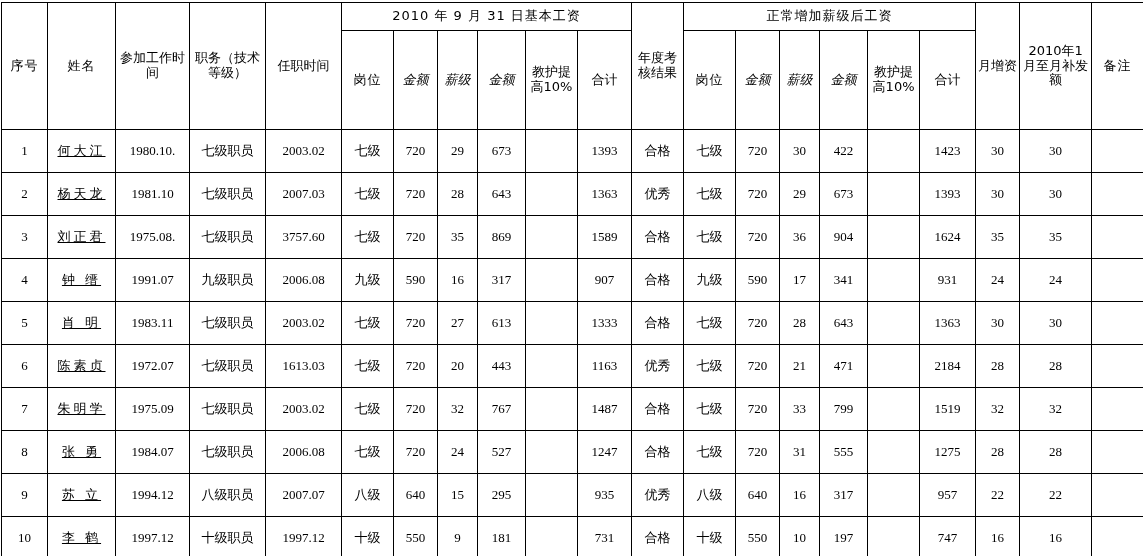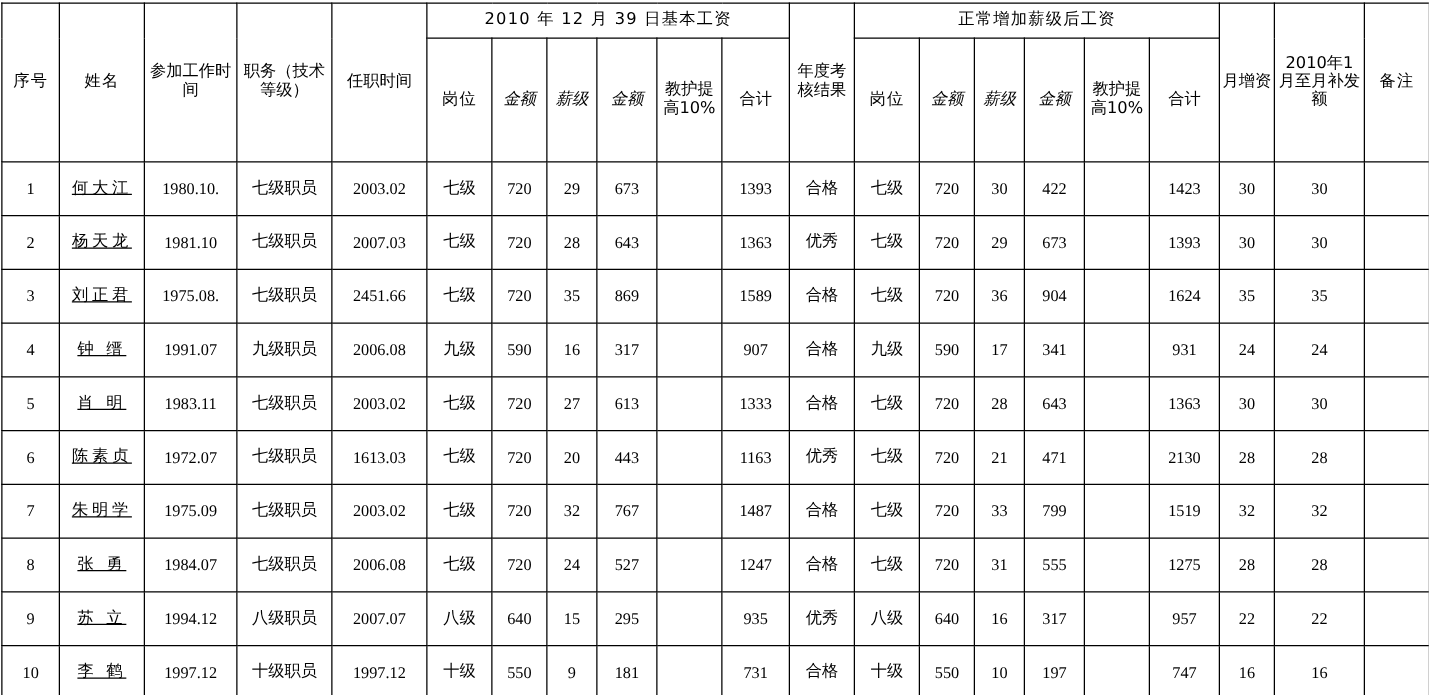--- a/index.html
+++ b/index.html
@@ -112,21 +112,21 @@
       <col style="width:52px">
     </colgroup>
     <tbody>
       <tr class="head-top">
         <td rowspan="2" class="vhead cjk">序号</td>
         <td rowspan="2" class="vhead cjk">姓名</td>
         <td rowspan="2" class="vhead cjk small">参加工作时间</td>
         <td rowspan="2" class="vhead cjk small">职务（技术等级）</td>
         <td rowspan="2" class="vhead cjk small">任职时间</td>
 
-        <td colspan="6" class="grp-head cjk">2010 年 12 月 39 日基本工资</td>
+        <td colspan="6" class="grp-head cjk">2010 年 9 月 31 日基本工资</td>
 
         <td rowspan="2" class="vhead cjk small">年度考核结果</td>
 
         <td colspan="6" class="grp-head cjk">正常增加薪级后工资</td>
 
         <td rowspan="2" class="vhead cjk small">月增资</td>
         <td rowspan="2" class="vhead cjk small">2010年1月至月补发额</td>
         <td rowspan="2" class="vhead cjk">备注</td>
       </tr>
       <tr class="head-main">
@@ -191,21 +191,21 @@
         <td class="money">30</td>
         <td class="money">30</td>
         <td class="cjk"></td>
       </tr>
 
       <tr class="data">
         <td class="num">3</td>
         <td class="name cjk">刘正君</td>
         <td class="num">1975.08.</td>
         <td class="cjk lvl small">七级职员</td>
-        <td class="num">2451.66</td>
+        <td class="num">3757.60</td>
         <td class="cjk">七级</td>
         <td class="money">720</td>
         <td class="num">35</td>
         <td class="money">869</td>
         <td class="money"></td>
         <td class="money">1589</td>
         <td class="cjk">合格</td>
         <td class="cjk">七级</td>
         <td class="money">720</td>
         <td class="num">36</td>
@@ -276,21 +276,21 @@
         <td class="num">20</td>
         <td class="money">443</td>
         <td class="money"></td>
         <td class="money">1163</td>
         <td class="cjk">优秀</td>
         <td class="cjk">七级</td>
         <td class="money">720</td>
         <td class="num">21</td>
         <td class="money">471</td>
         <td class="money"></td>
-        <td class="money">2130</td>
+        <td class="money">2184</td>
         <td class="money">28</td>
         <td class="money">28</td>
         <td class="cjk"></td>
       </tr>
 
       <tr class="data">
         <td class="num">7</td>
         <td class="name cjk">朱明学</td>
         <td class="num">1975.09</td>
         <td class="cjk lvl small">七级职员</td>

